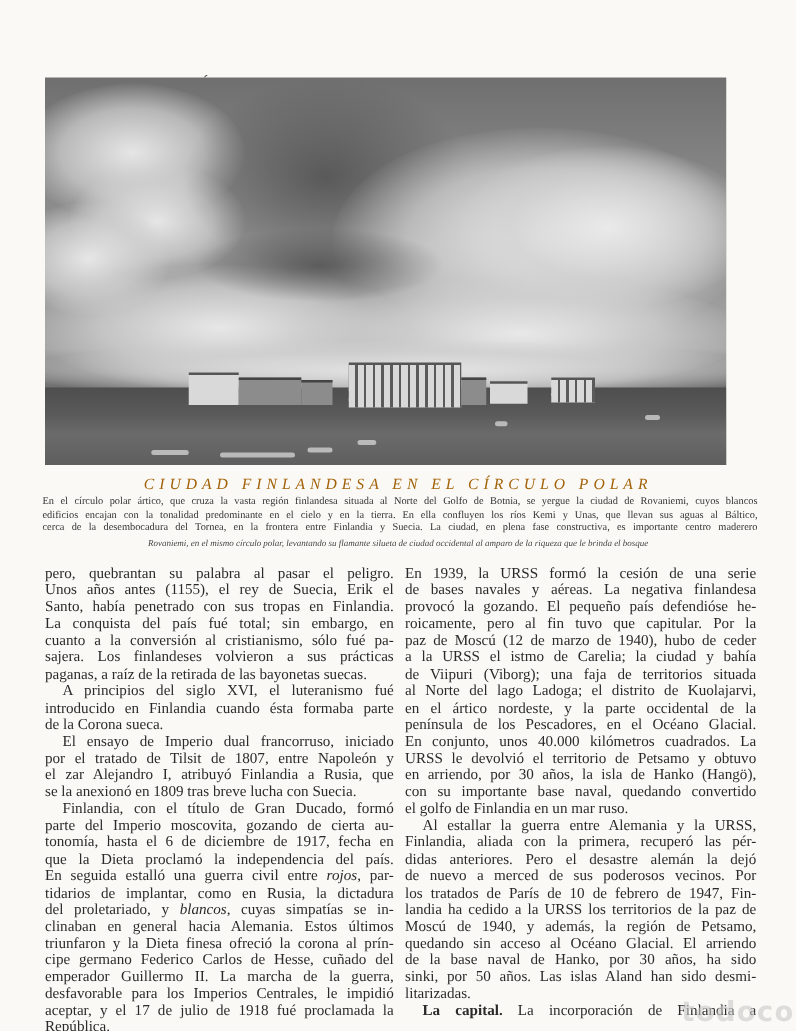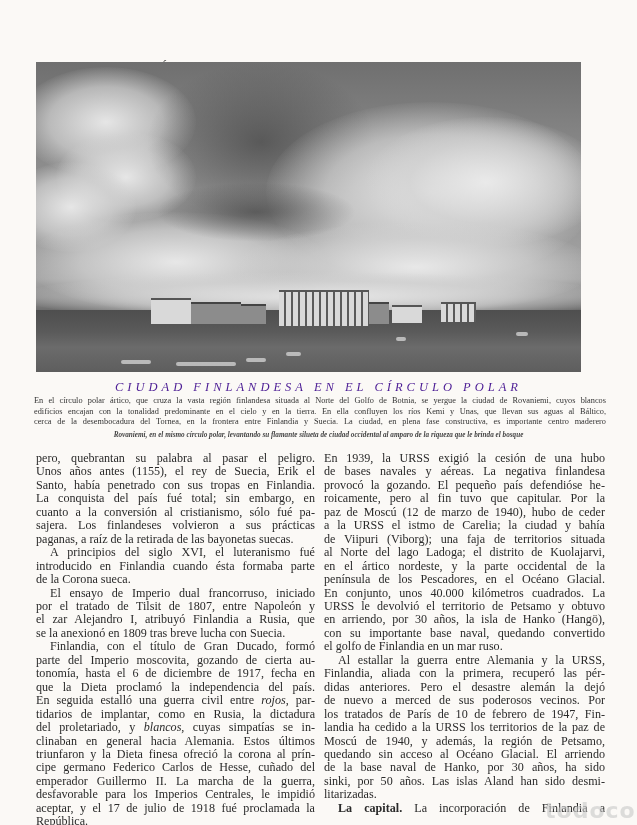--- a/index.html
+++ b/index.html
@@ -28,31 +28,31 @@
   .dark { position: absolute; border-radius: 50%; background: radial-gradient(ellipse at center, rgba(70,70,70,0.7) 0%, rgba(90,90,90,0) 70%); }
   .horizon { position: absolute; left: 0; right: 0; top: 248px; height: 62px; background: linear-gradient(180deg,#4e4e4e 0%,#5a5a5a 35%,#6b6b6b 60%,#5e5e5e 100%); }
   .ground-spot { position: absolute; height: 4px; background: #cfcfcf; border-radius: 2px; opacity: 0.8; }
   .bldg { position: absolute; background: #d9d9d9; border-top: 2px solid #555; }
   .bldg.win { background-image: repeating-linear-gradient(90deg, transparent 0 5px, #5a5a5a 5px 7px), repeating-linear-gradient(0deg, transparent 0 5px, #d9d9d9 5px 8px); background-blend-mode: normal; }
   .bldg.grey { background: #8c8c8c; border-top-color: #444; }
 
   .caption-title {
     position: absolute; left: 0; width: 637px; top: 380px; text-align: center;
     font-family: "Liberation Serif", serif; font-style: italic;
-    font-size: 12.5px; letter-spacing: 4px; color: #4c1d95;
+    font-size: 12.5px; letter-spacing: 4px; color: #a16207;
   }
   .caption-body {
     position: absolute; left: 34px; width: 572px; top: 396px;
     font-family: "Liberation Serif", serif; font-size: 8.3px; line-height: 10.6px;
     color: #333; text-align: justify;
   }
   .caption-body .l { display: block; text-align: justify; text-align-last: justify; white-space: nowrap; }
   .photo-credit {
     position: absolute; left: 0; width: 637px; top: 431px; text-align: center;
-    font-family: "Liberation Serif", serif; font-style: italic; font-size: 7.2px; color: #444; font-weight: bold;
+    font-family: "Liberation Serif", serif; font-style: italic; font-size: 7.2px; color: #444;
   }
 
   .col {
     position: absolute; top: 452px;
     font-family: "Liberation Serif", serif; font-size: 12.1px; line-height: 13.45px;
     color: #2a2a2a;
   }
   .col.left { left: 36px; width: 279px; }
   .col.right { left: 324px; width: 281px; }
   .line { display: block; white-space: nowrap; text-align: justify; text-align-last: justify; }
@@ -136,21 +136,21 @@
     <span class="line">del proletariado, y <span class="i">blancos</span>, cuyas simpatías se in-</span>
     <span class="line">clinaban en general hacia Alemania. Estos últimos</span>
     <span class="line">triunfaron y la Dieta finesa ofreció la corona al prín-</span>
     <span class="line">cipe germano Federico Carlos de Hesse, cuñado del</span>
     <span class="line">emperador Guillermo II. La marcha de la guerra,</span>
     <span class="line">desfavorable para los Imperios Centrales, le impidió</span>
     <span class="line">aceptar, y el 17 de julio de 1918 fué proclamada la</span>
     <span class="line last">República.</span>
   </div>
 <div class="col right" id="col-right">
-    <span class="line">En 1939, la URSS exigió la cesión de una hubo</span>
+    <span class="line">En 1939, la URSS formó la cesión de una serie</span>
     <span class="line">de bases navales y aéreas. La negativa finlandesa</span>
     <span class="line">provocó la gozando. El pequeño país defendióse he-</span>
     <span class="line">roicamente, pero al fin tuvo que capitular. Por la</span>
     <span class="line">paz de Moscú (12 de marzo de 1940), hubo de ceder</span>
     <span class="line">a la URSS el istmo de Carelia; la ciudad y bahía</span>
     <span class="line">de Viipuri (Viborg); una faja de territorios situada</span>
     <span class="line">al Norte del lago Ladoga; el distrito de Kuolajarvi,</span>
     <span class="line">en el ártico nordeste, y la parte occidental de la</span>
     <span class="line">península de los Pescadores, en el Océano Glacial.</span>
     <span class="line">En conjunto, unos 40.000 kilómetros cuadrados. La</span>

